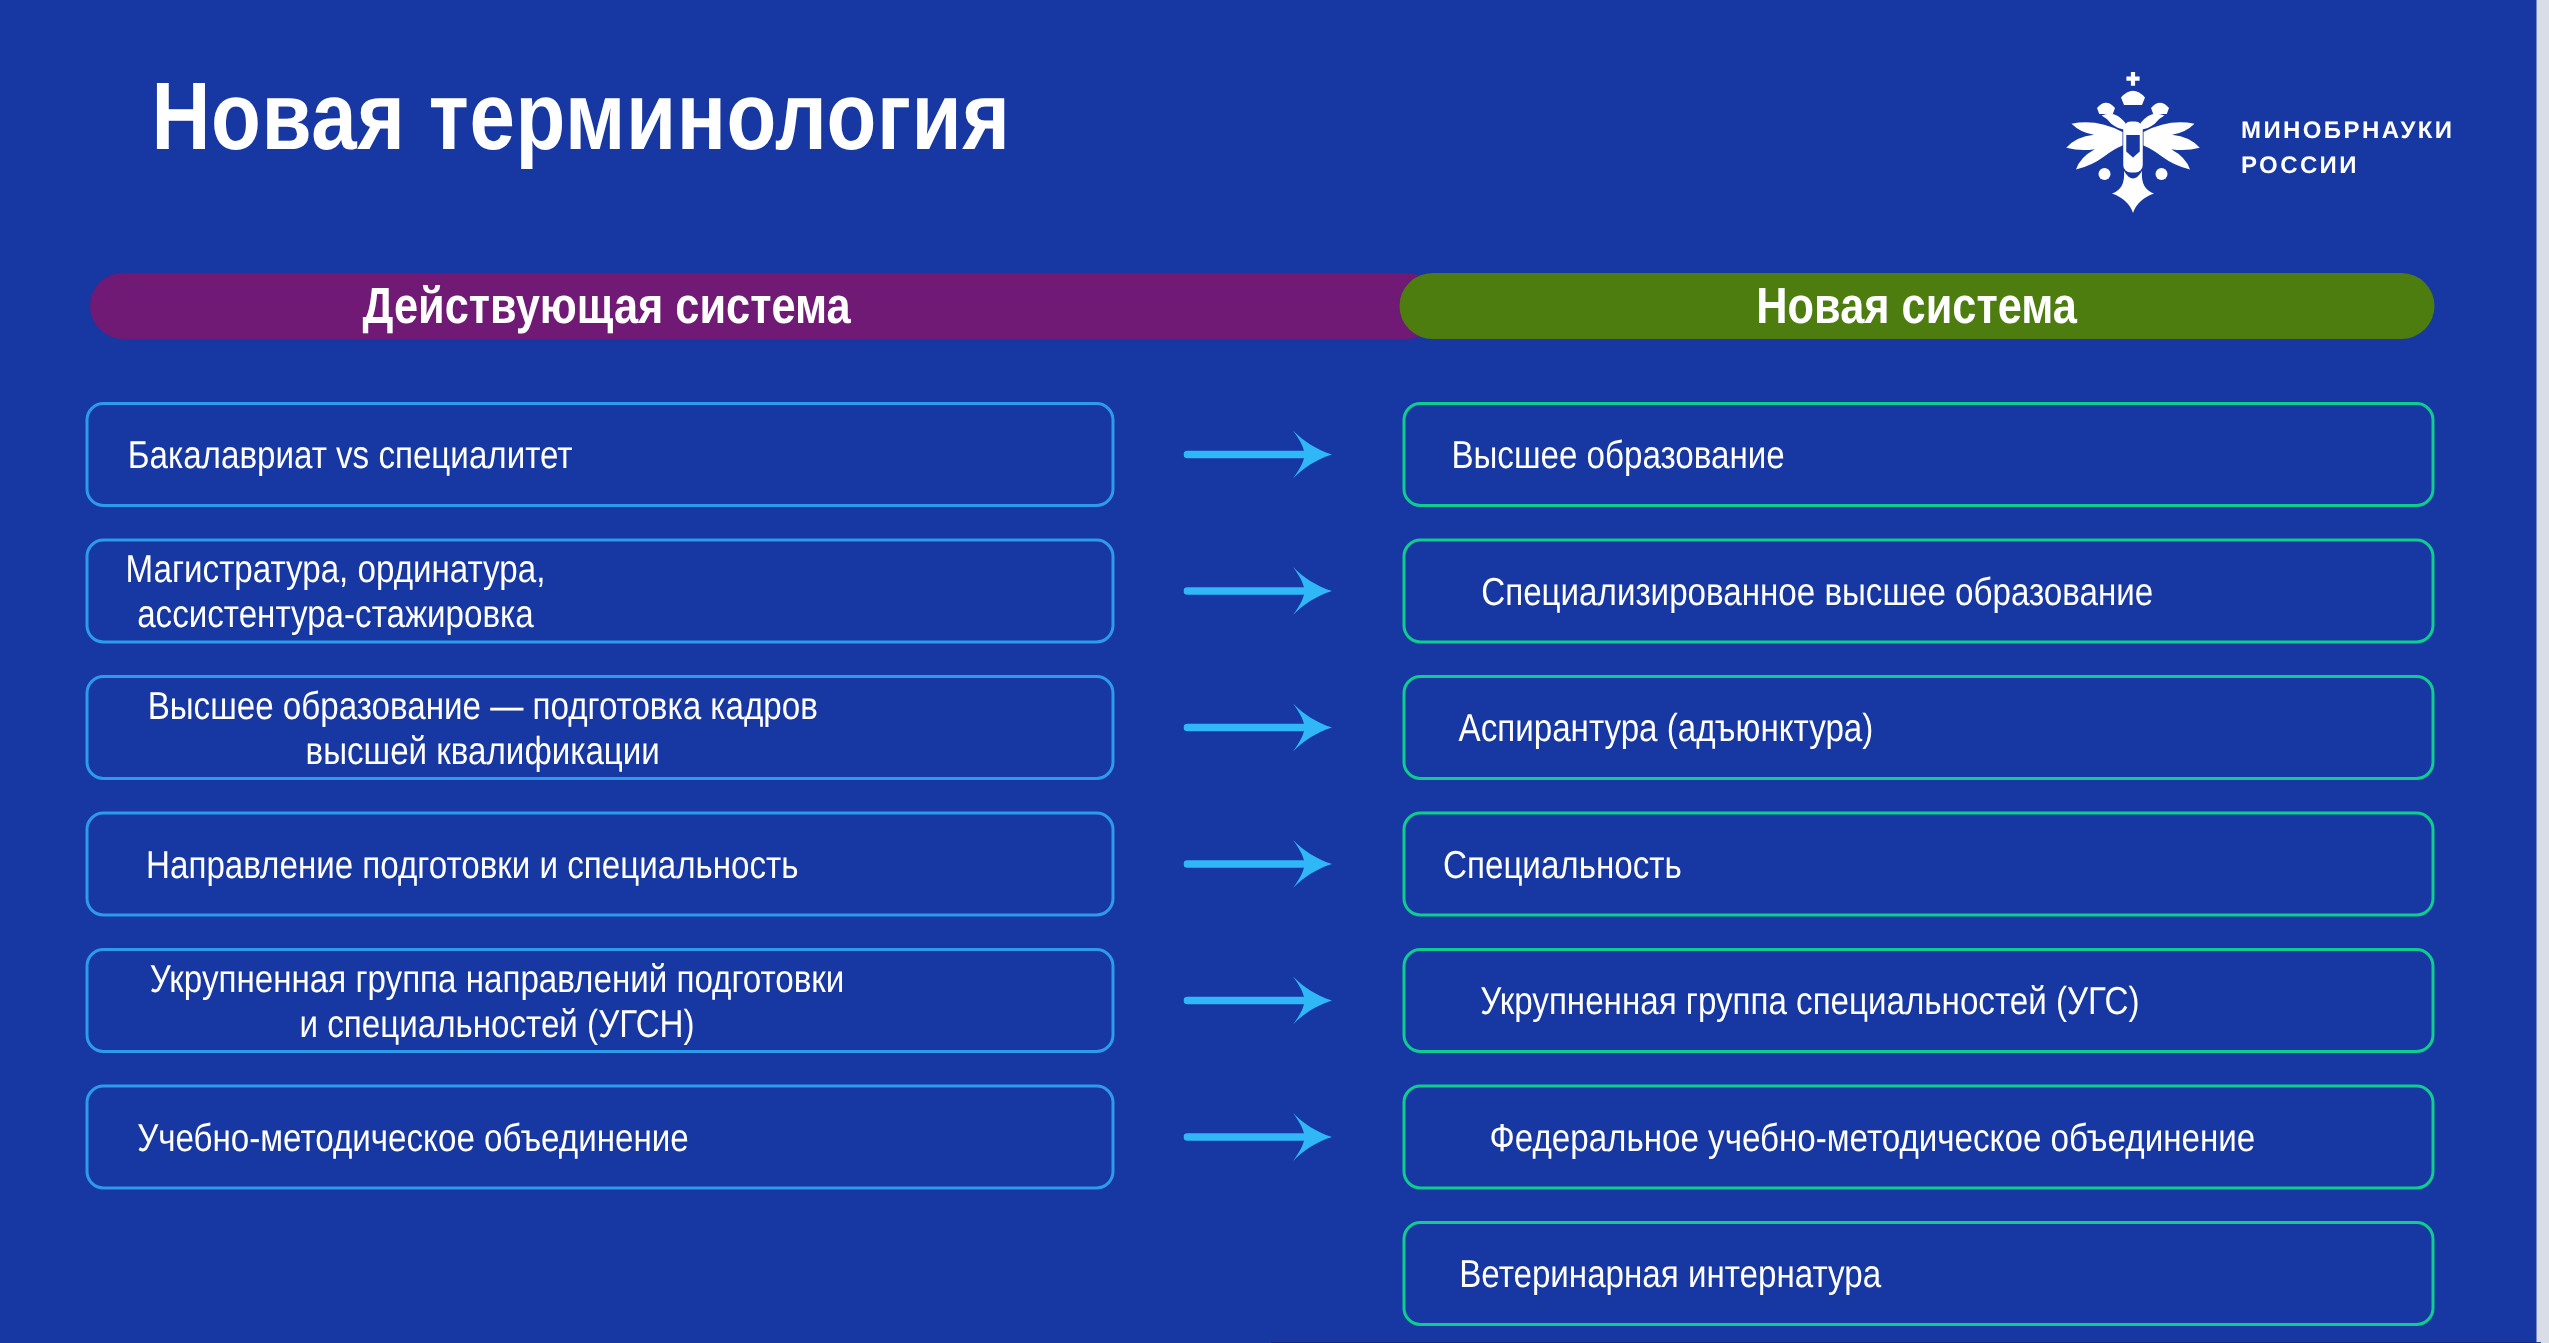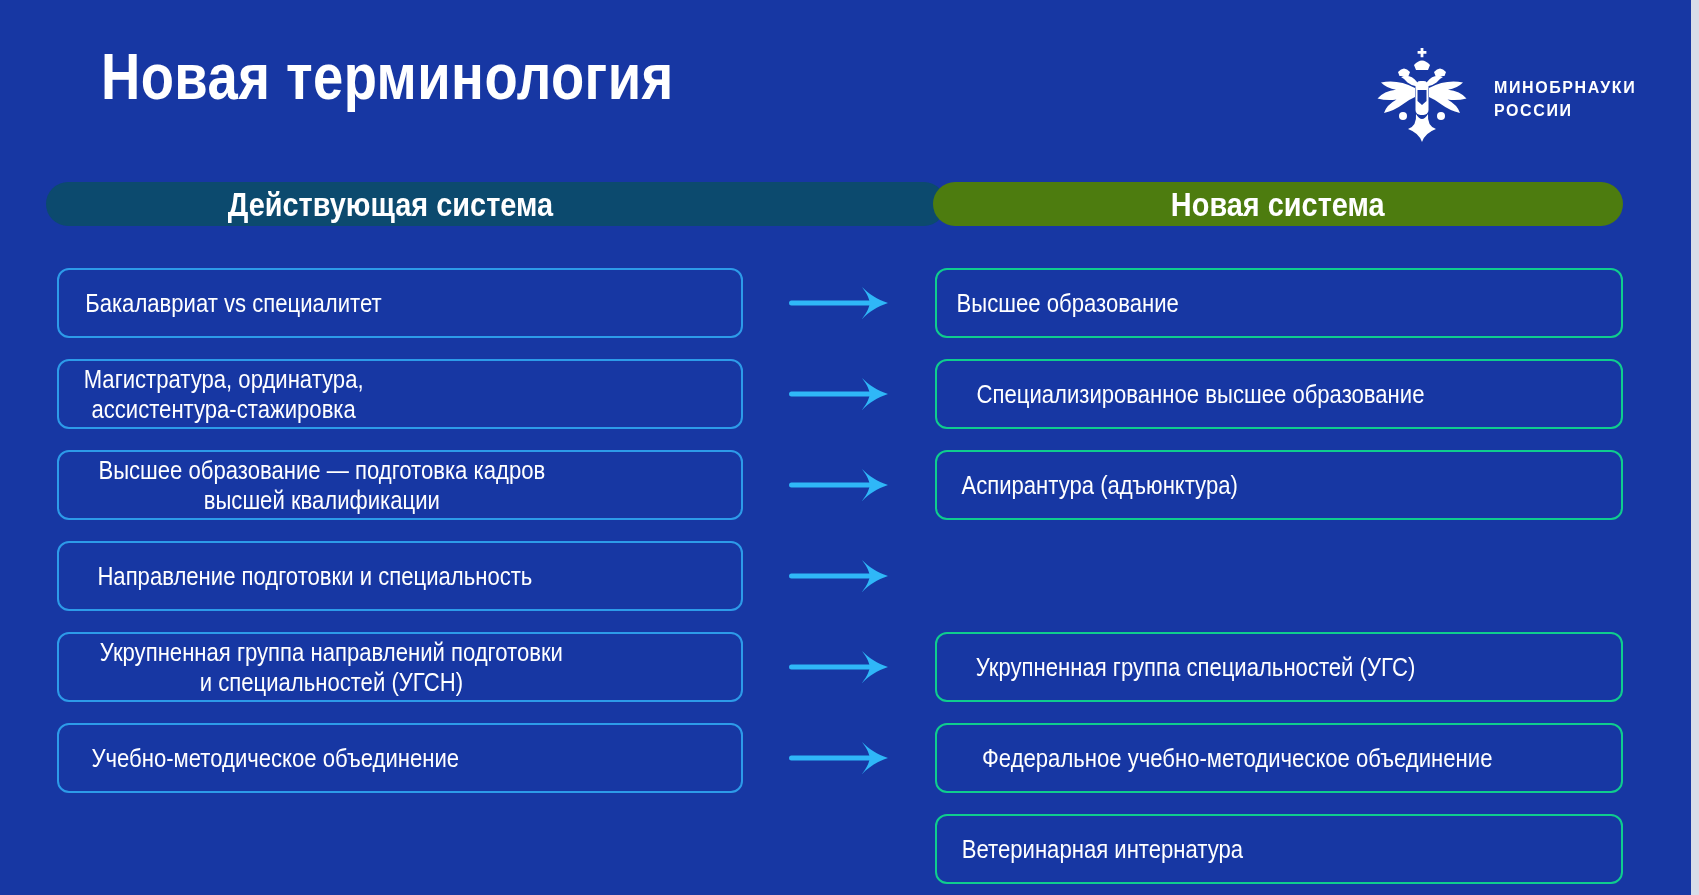--- a/index.html
+++ b/index.html
@@ -23,38 +23,38 @@
 
   .logo{position:absolute;left:1372px;top:46px;width:290px;height:110px;}
   .eagle{position:absolute;left:0;top:2px;width:100px;height:100px;}
   .logo-text{
     position:absolute;left:122px;top:30px;
     font-size:16px;font-weight:700;letter-spacing:1.6px;line-height:23px;
     white-space:nowrap;
   }
 
   .pill{position:absolute;top:182px;height:44px;border-radius:22px;}
-  .pill-cyan{left:46px;width:900px;background:#0c4a6e;}
+  .pill-cyan{left:60px;width:900px;background:#701a75;}
   .pill-green{left:933px;width:690px;background:#4d7c0f;}
   .pill-label{
     position:absolute;top:0;height:44px;line-height:44px;
     text-align:center;font-size:34px;font-weight:700;white-space:nowrap;
   }
   .pill-cyan .pill-label{left:0;width:688px;}
   .pill-green .pill-label{left:0;width:690px;}
   .pill-label .ct{line-height:44px;}
 
   .box{
     position:absolute;height:70px;border-radius:12px;
     border:2px solid;box-sizing:border-box;
     display:flex;align-items:center;justify-content:flex-start;
     background:transparent;
   }
   .lbox{left:57px;width:686px;border-color:#2D9BE9;}
-  .rbox{left:935px;width:688px;border-color:#0FCD8E;}
+  .rbox{left:935px;width:688px;border-color:#0FCD8E;padding-left:11px;}
   .box-label{
     font-size:26px;font-weight:400;line-height:30px;
     text-align:center;white-space:pre-line;
   }
 
   .arrow{position:absolute;left:789px;width:104px;height:32px;}
   .arrow .ink{fill:#2FB7F8;}
 
   .edge-strip{position:absolute;right:0;top:0;width:8px;height:895px;background:#D8DDE8;}
 </style>
@@ -155,20 +155,23 @@
 
   <div class="box rbox" style="top:268px">
       <span class="ct box-label">Высшее образование</span>
     </div>
   <div class="box rbox" style="top:359px">
       <span class="ct box-label">Специализированное высшее образование</span>
     </div>
   <div class="box rbox" style="top:450px">
       <span class="ct box-label">Аспирантура (адъюнктура)</span>
     </div>
+  <div class="box rbox" style="top:541px">
+      <span class="ct box-label">Специальность</span>
+    </div>
   <div class="box rbox" style="top:632px">
       <span class="ct box-label">Укрупненная группа специальностей (УГС)</span>
     </div>
   <div class="box rbox" style="top:723px">
       <span class="ct box-label">Федеральное учебно-методическое объединение</span>
     </div>
   <div class="box rbox" style="top:814px">
       <span class="ct box-label">Ветеринарная интернатура</span>
     </div>
 

